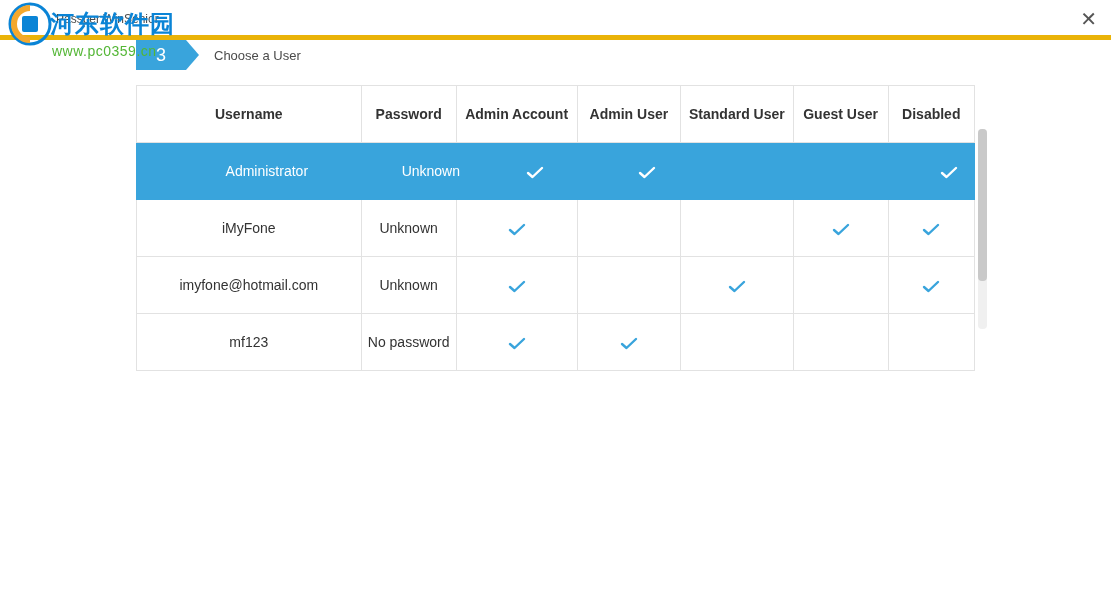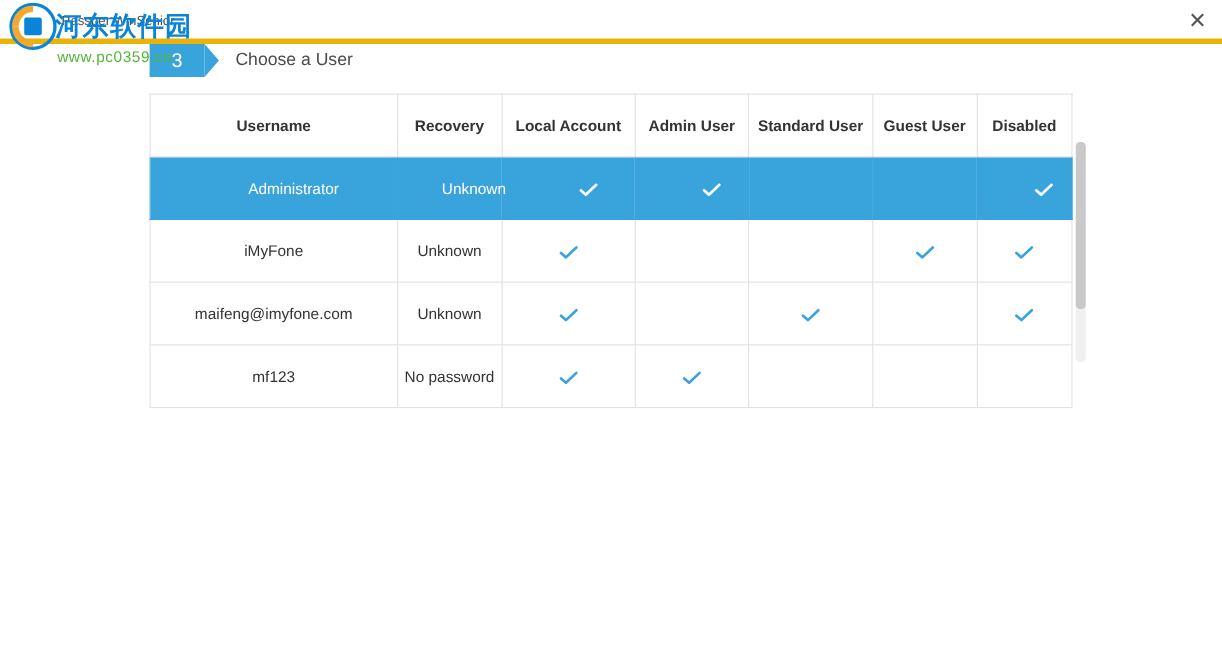--- a/index.html
+++ b/index.html
@@ -99,21 +99,21 @@
       content: "";
       position: absolute;
       right: -13px;
       top: 0;
       width: 0; height: 0;
       border-top: 15px solid transparent;
       border-bottom: 15px solid transparent;
       border-left: 13px solid #39a4dc;
     }
     .step-label {
-      font-size: 16px;
+      font-size: 13px;
       color: #4a4a4a;
       margin-left: 28px;
     }
     .table-wrap {
       margin: 0 96px;
       position: relative;
     }
     table.user-table {
       width: 100%;
       border-collapse: collapse;
@@ -212,22 +212,22 @@
           <col class="col-password">
           <col class="col-local">
         <col class="col-admin">
           <col class="col-standard">
           <col class="col-guest">
           <col class="col-disabled">
       </colgroup>
       <thead>
         <tr>
           <th>Username</th>
-          <th>Recovery</th>
-          <th>Local Account</th>
+          <th>Password</th>
+          <th>Admin Account</th>
           <th>Admin User</th>
           <th>Standard User</th>
           <th>Guest User</th>
           <th>Disabled</th>
         </tr>
       </thead>
       <tbody id="user-tbody">
           <tr class="data-row selected">
             <td>Administrator</td>
             <td>Unknown</td>
@@ -252,21 +252,21 @@
             <td></td>
             <td></td>
             <td><span class="check-wrap"><svg viewBox="0 0 18 13">
                   <polyline class="check" points="2,7 6.5,11 16,2"></polyline>
                 </svg></span></td>
             <td><span class="check-wrap"><svg viewBox="0 0 18 13">
                   <polyline class="check" points="2,7 6.5,11 16,2"></polyline>
                 </svg></span></td>
           </tr>
           <tr class="data-row">
-            <td>maifeng@imyfone.com</td>
+            <td>imyfone@hotmail.com</td>
             <td>Unknown</td>
             <td><span class="check-wrap"><svg viewBox="0 0 18 13">
                   <polyline class="check" points="2,7 6.5,11 16,2"></polyline>
                 </svg></span></td>
             <td></td>
             <td><span class="check-wrap"><svg viewBox="0 0 18 13">
                   <polyline class="check" points="2,7 6.5,11 16,2"></polyline>
                 </svg></span></td>
             <td></td>
             <td><span class="check-wrap"><svg viewBox="0 0 18 13">

